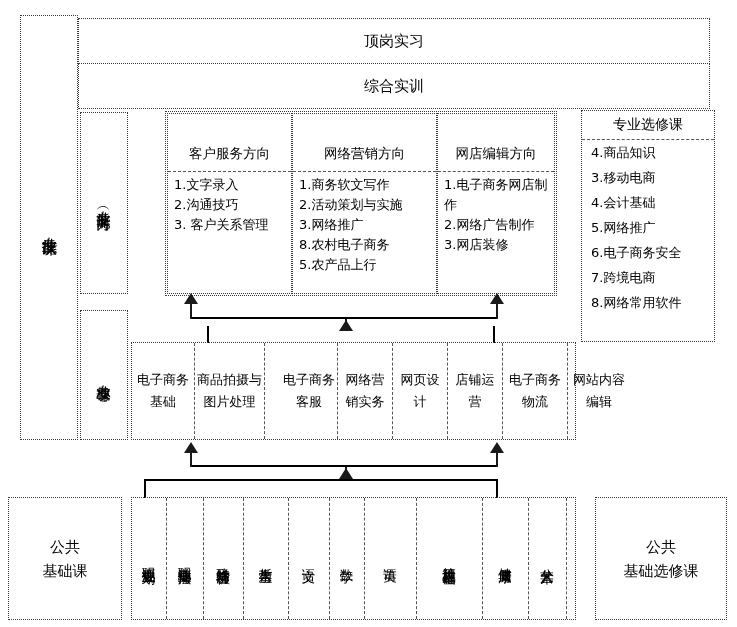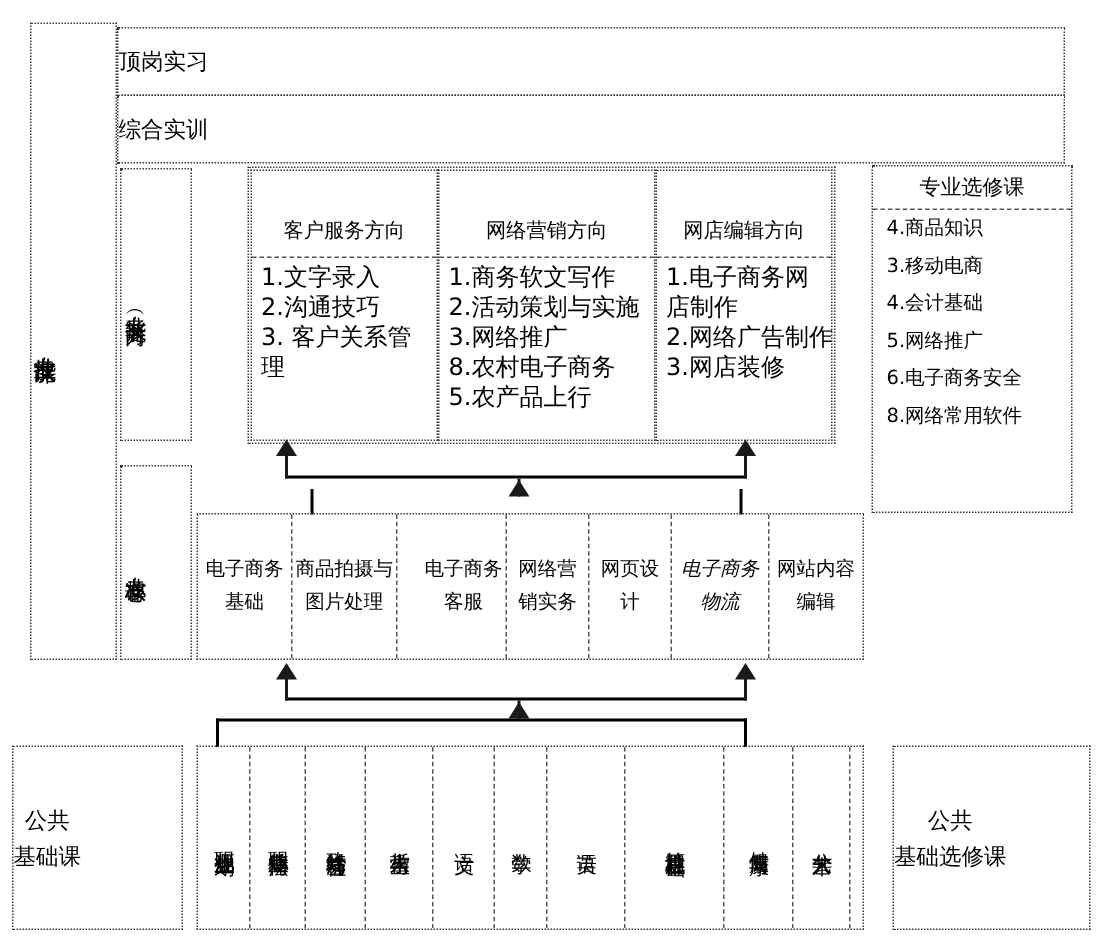--- a/index.html
+++ b/index.html
@@ -15,20 +15,21 @@
     color: #000000;
     overflow: hidden;
   }
   .abs { position: absolute; box-sizing: border-box; }
   .dot  { border: 1px dotted #3a3a3a; }
 
   
   .ctr {
     display: flex;
     align-items: center;
+    justify-content: center;
     text-align: center;
   }
   .vert {
     writing-mode: vertical-rl;
     text-orientation: upright;
     letter-spacing: 1px;
   }
   .fs14 { font-size: 14px; }
 
   
@@ -57,21 +58,21 @@
   }
   .dir-head {
     height: 34px;
     border-bottom: 1px dashed #555;
     display: flex; align-items: center; justify-content: center;
     font-size: 13.5px;
     margin-top: 23px;
   }
   .dir-body {
     padding: 3px 4px 0 6px;
-    font-size: 16px;
+    font-size: 13px;
     line-height: 20px;
   }
   .dir-body div { white-space: nowrap; }
   .dir-body div.wrap { white-space: normal; }
 
   
   #elective-box {
     left: 581px; top: 110px;
     width: 134px; height: 232px;
   }
@@ -207,20 +208,21 @@
 </div>
 
 <div class="abs dot" id="elective-box">
   <div id="elective-head">专业选修课</div>
   <div id="elective-list">
     <div>4.商品知识</div>
     <div>3.移动电商</div>
     <div>4.会计基础</div>
     <div>5.网络推广</div>
     <div>6.电子商务安全</div>
+    <div>7.跨境电商</div>
     <div>8.网络常用软件</div>
   </div>
 </div>
 
 <div class="hline" style="left:190px; top:317px; width:308px;"></div>
 <div class="stem" style="left:190px; top:303px; height:16px;"></div>
 <div class="stem" style="left:496px; top:303px; height:16px;"></div>
 <div class="stem" style="left:345px; top:319px; height:12px;"></div>
 <div class="arrow" style="left:184px; top:293px;"></div>
 <div class="arrow" style="left:490px; top:293px;"></div>
@@ -248,21 +250,24 @@
     </div>
   <div class="core-cell" style="width:52px;margin-left:16px;">
       <span>电子商务客服</span>
     </div>
   <div class="core-cell" style="width:50px;">
       <span>网络营销实务</span>
     </div>
   <div class="core-cell" style="width:50px;">
       <span>网页设计</span>
     </div>
-  <div class="core-cell" style="width:60px;font-style:italic;">
+  <div class="core-cell" style="width:50px;">
+      <span>店铺运营</span>
+    </div>
+  <div class="core-cell" style="width:60px;">
       <span>电子商务物流</span>
     </div>
   <div class="core-cell" style="width:58px;">
       <span>网站内容编辑</span>
     </div>
 </div>
 
 <div class="abs dot ctr" id="public-base">
   <div>
     <div>公共</div>

